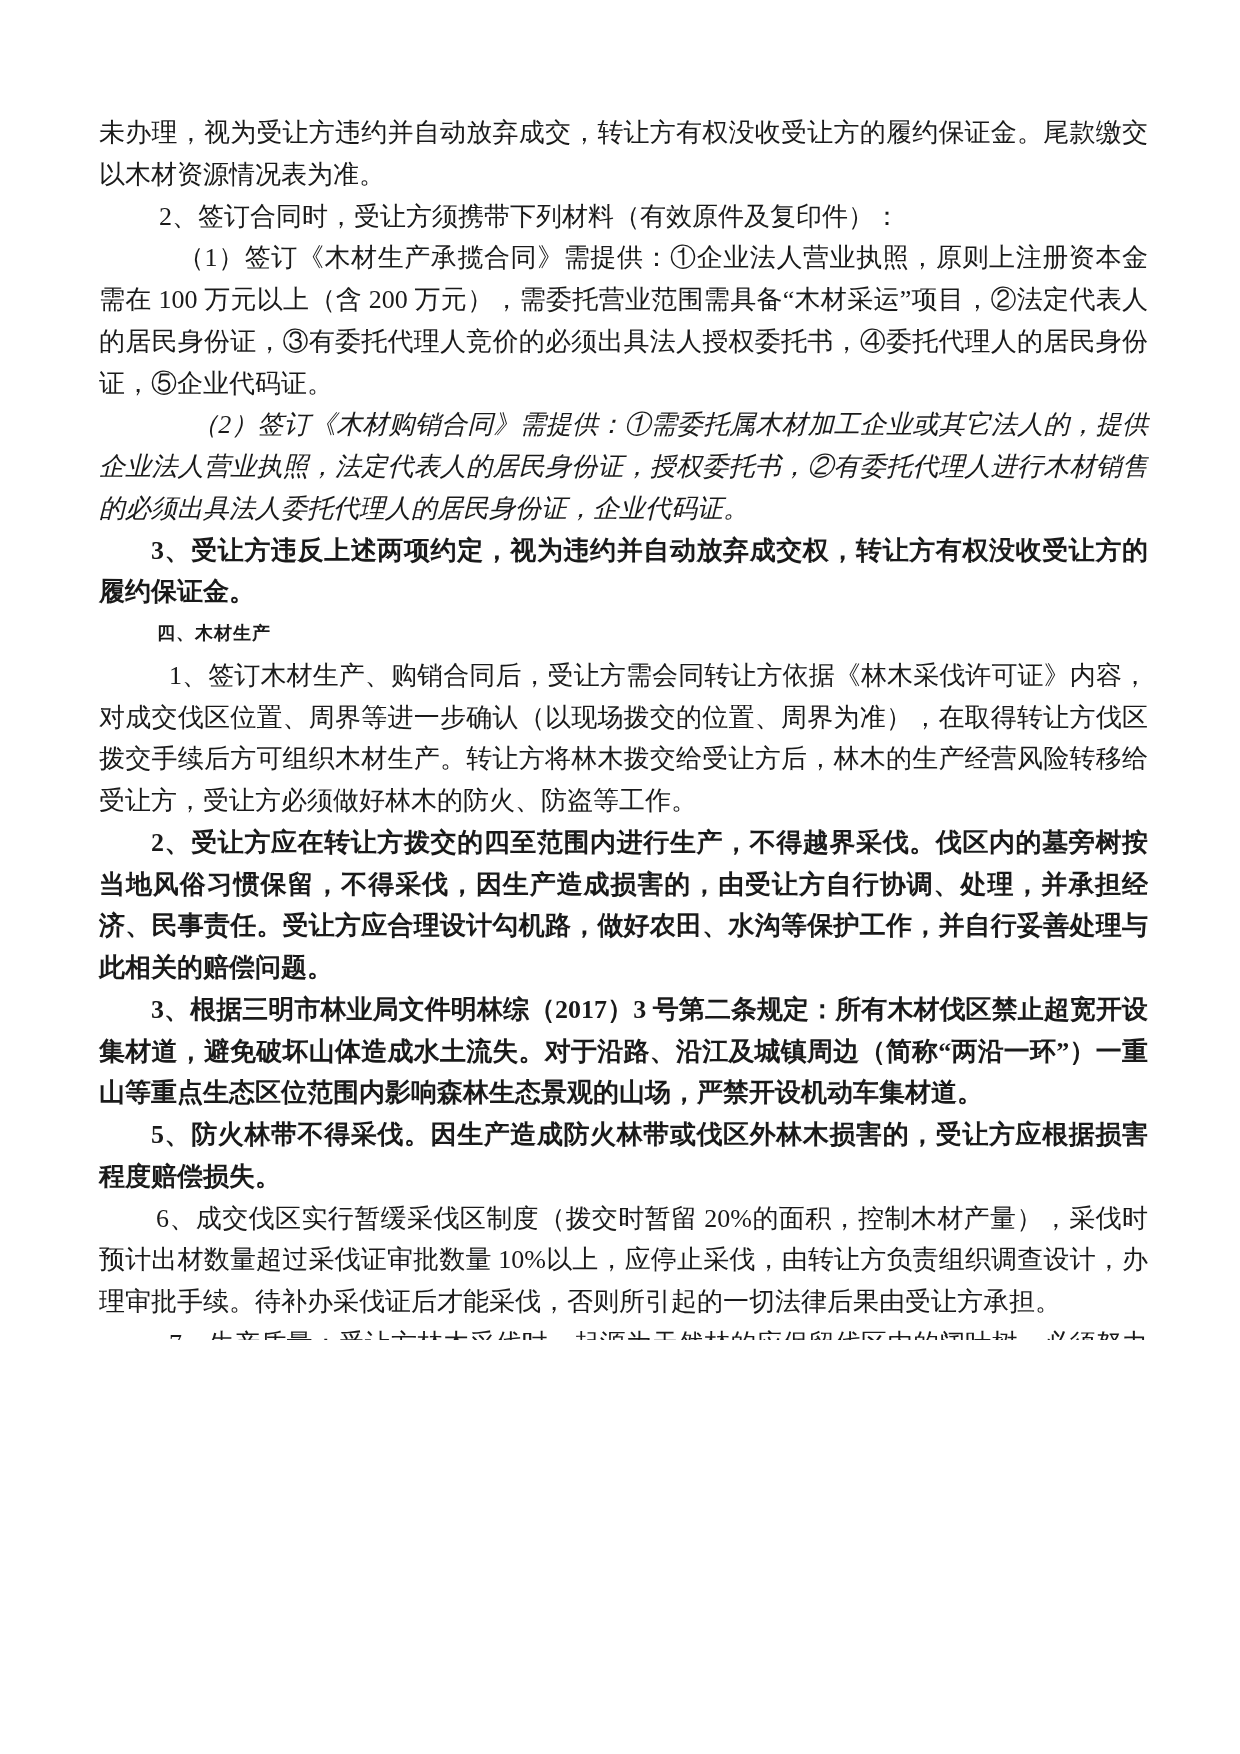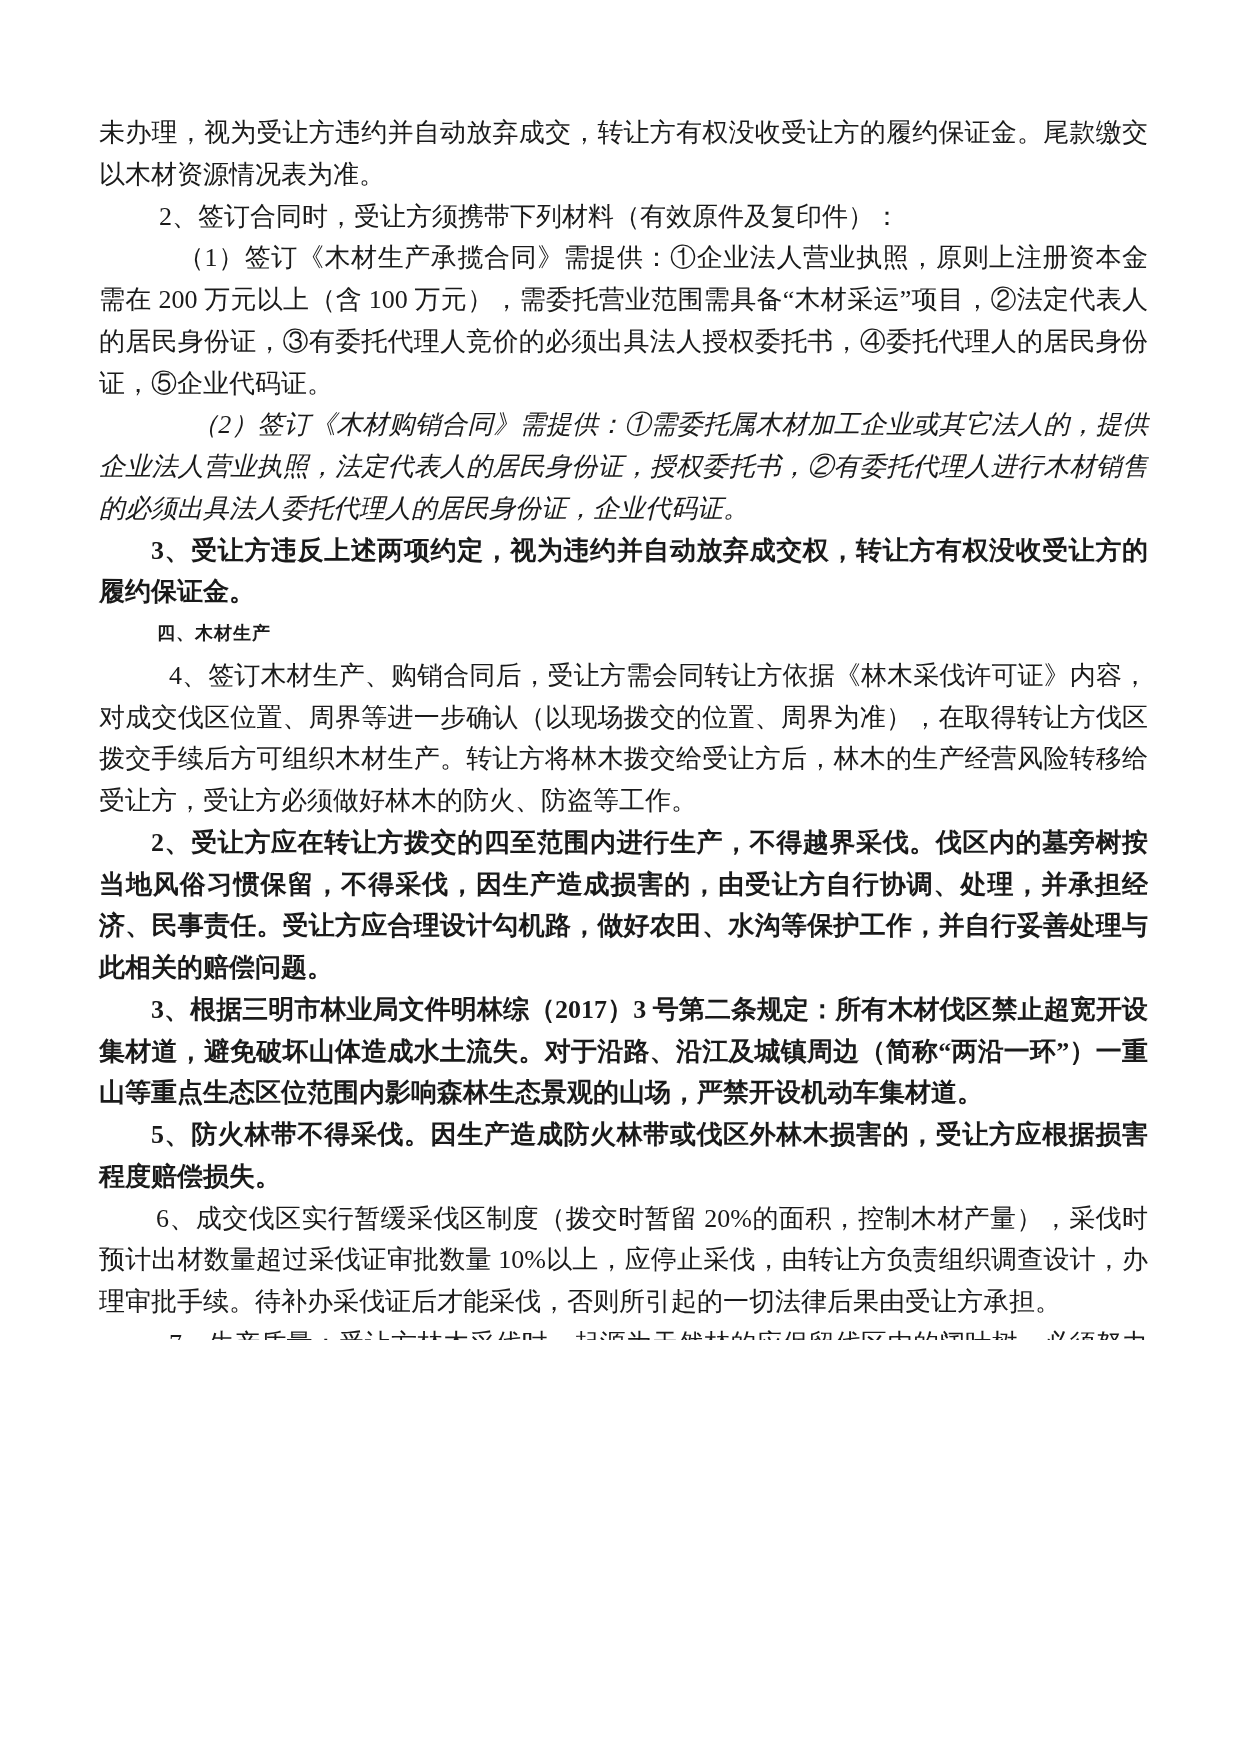--- a/index.html
+++ b/index.html
@@ -57,25 +57,25 @@
     letter-spacing: 1px;
   }
 </style>
 </head>
 <body>
 
 <div class="page">
   <div class="doc-body">
     <p class="i0">未办理，视为受让方违约并自动放弃成交，转让方有权没收受让方的履约保证金。尾款缴交以木材资源情况表为准。</p>
     <p class="i23">2、签订合同时，受让方须携带下列材料（有效原件及复印件）：</p>
-    <p class="i30">（1）签订《木材生产承揽合同》需提供：①企业法人营业执照，原则上注册资本金需在 200 万元以上（含 100 万元），需委托营业范围需具备“木材采运”项目，②法定代表人的居民身份证，③有委托代理人竞价的必须出具法人授权委托书，④委托代理人的居民身份证，⑤企业代码证。</p>
+    <p class="i30">（1）签订《木材生产承揽合同》需提供：①企业法人营业执照，原则上注册资本金需在 100 万元以上（含 200 万元），需委托营业范围需具备“木材采运”项目，②法定代表人的居民身份证，③有委托代理人竞价的必须出具法人授权委托书，④委托代理人的居民身份证，⑤企业代码证。</p>
     <p class="i36">（2）签订《木材购销合同》需提供：①需委托属木材加工企业或其它法人的，提供企业法人营业执照，法定代表人的居民身份证，授权委托书，②有委托代理人进行木材销售的必须出具法人委托代理人的居民身份证，企业代码证。</p>
     <p class="i20">3、受让方违反上述两项约定，视为违约并自动放弃成交权，转让方有权没收受让方的履约保证金。</p>
     <p class="sec-heading">四、木材生产</p>
-    <p class="i27">4、签订木材生产、购销合同后，受让方需会同转让方依据《林木采伐许可证》内容，对成交伐区位置、周界等进一步确认（以现场拨交的位置、周界为准），在取得转让方伐区拨交手续后方可组织木材生产。转让方将林木拨交给受让方后，林木的生产经营风险转移给受让方，受让方必须做好林木的防火、防盗等工作。</p>
+    <p class="i27">1、签订木材生产、购销合同后，受让方需会同转让方依据《林木采伐许可证》内容，对成交伐区位置、周界等进一步确认（以现场拨交的位置、周界为准），在取得转让方伐区拨交手续后方可组织木材生产。转让方将林木拨交给受让方后，林木的生产经营风险转移给受让方，受让方必须做好林木的防火、防盗等工作。</p>
     <p class="i20">2、受让方应在转让方拨交的四至范围内进行生产，不得越界采伐。伐区内的墓旁树按当地风俗习惯保留，不得采伐，因生产造成损害的，由受让方自行协调、处理，并承担经济、民事责任。受让方应合理设计勾机路，做好农田、水沟等保护工作，并自行妥善处理与此相关的赔偿问题。</p>
     <p class="i20">3、根据三明市林业局文件明林综（2017）3 号第二条规定：所有木材伐区禁止超宽开设集材道，避免破坏山体造成水土流失。对于沿路、沿江及城镇周边（简称“两沿一环”）一重山等重点生态区位范围内影响森林生态景观的山场，严禁开设机动车集材道。</p>
     <p class="i20">5、防火林带不得采伐。因生产造成防火林带或伐区外林木损害的，受让方应根据损害程度赔偿损失。</p>
     <p class="i22">6、成交伐区实行暂缓采伐区制度（拨交时暂留 20%的面积，控制木材产量），采伐时预计出材数量超过采伐证审批数量 10%以上，应停止采伐，由转让方负责组织调查设计，办理审批手续。待补办采伐证后才能采伐，否则所引起的一切法律后果由受让方承担。</p>
     <p class="i27">7、生产质量：受让方林木采伐时，起源为天然林的应保留伐区内的阔叶树，必须努力降低伐根高度，伐根力求与地面平，杉木伐根高度控制在 5 厘米以内；其它树种地径 30 厘米以下伐</p>
   </div>
   <div class="page-footer">- 2 -</div>
 </div>
 
 </body></html>

